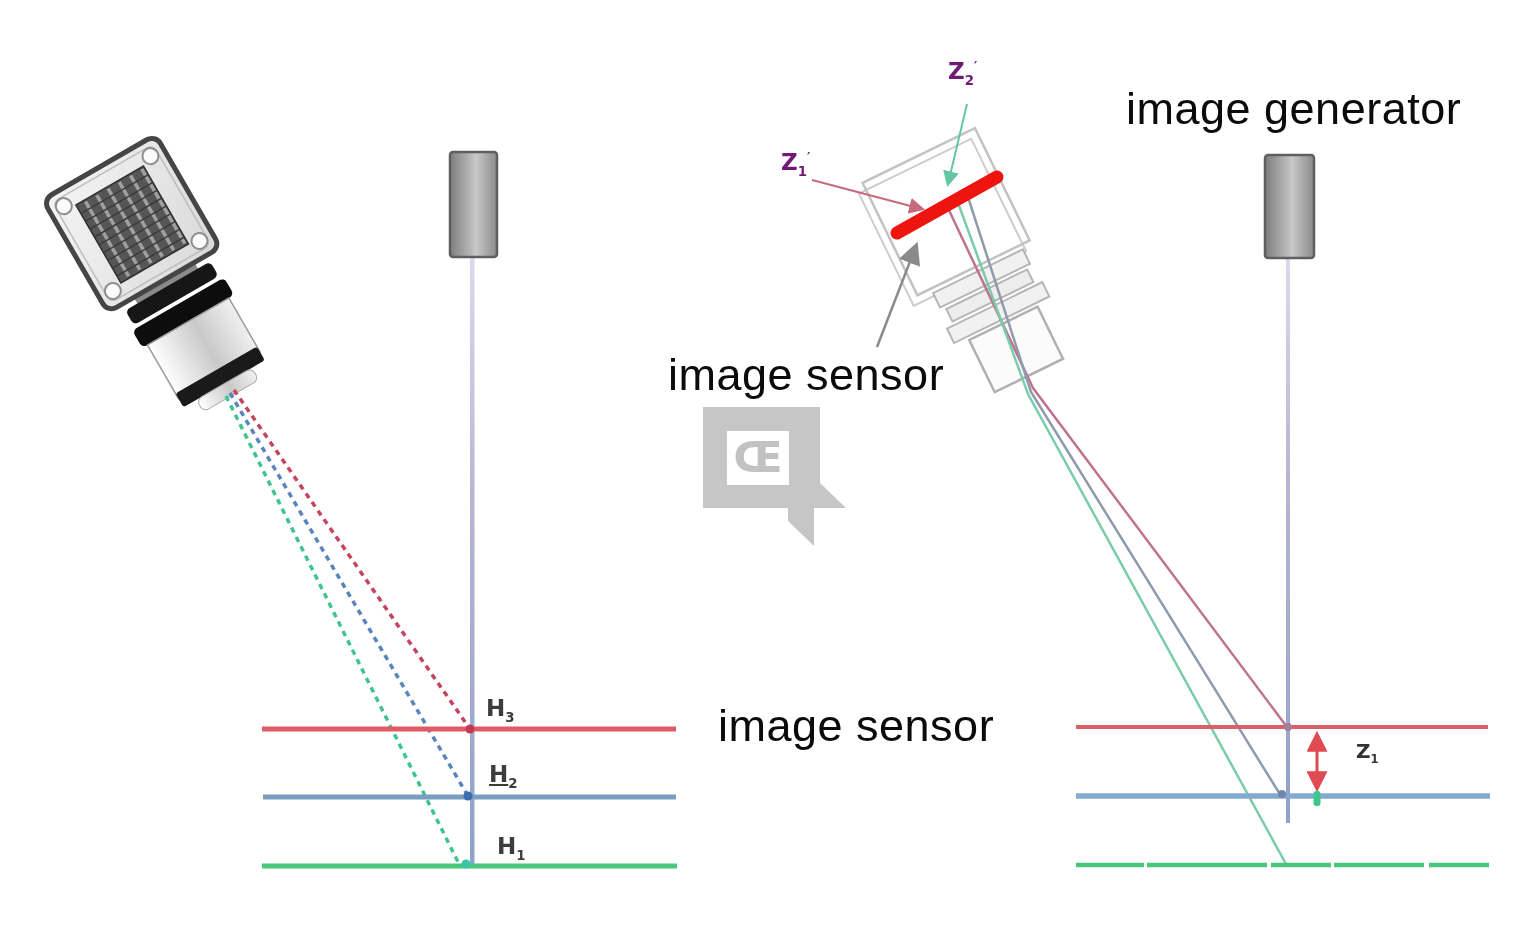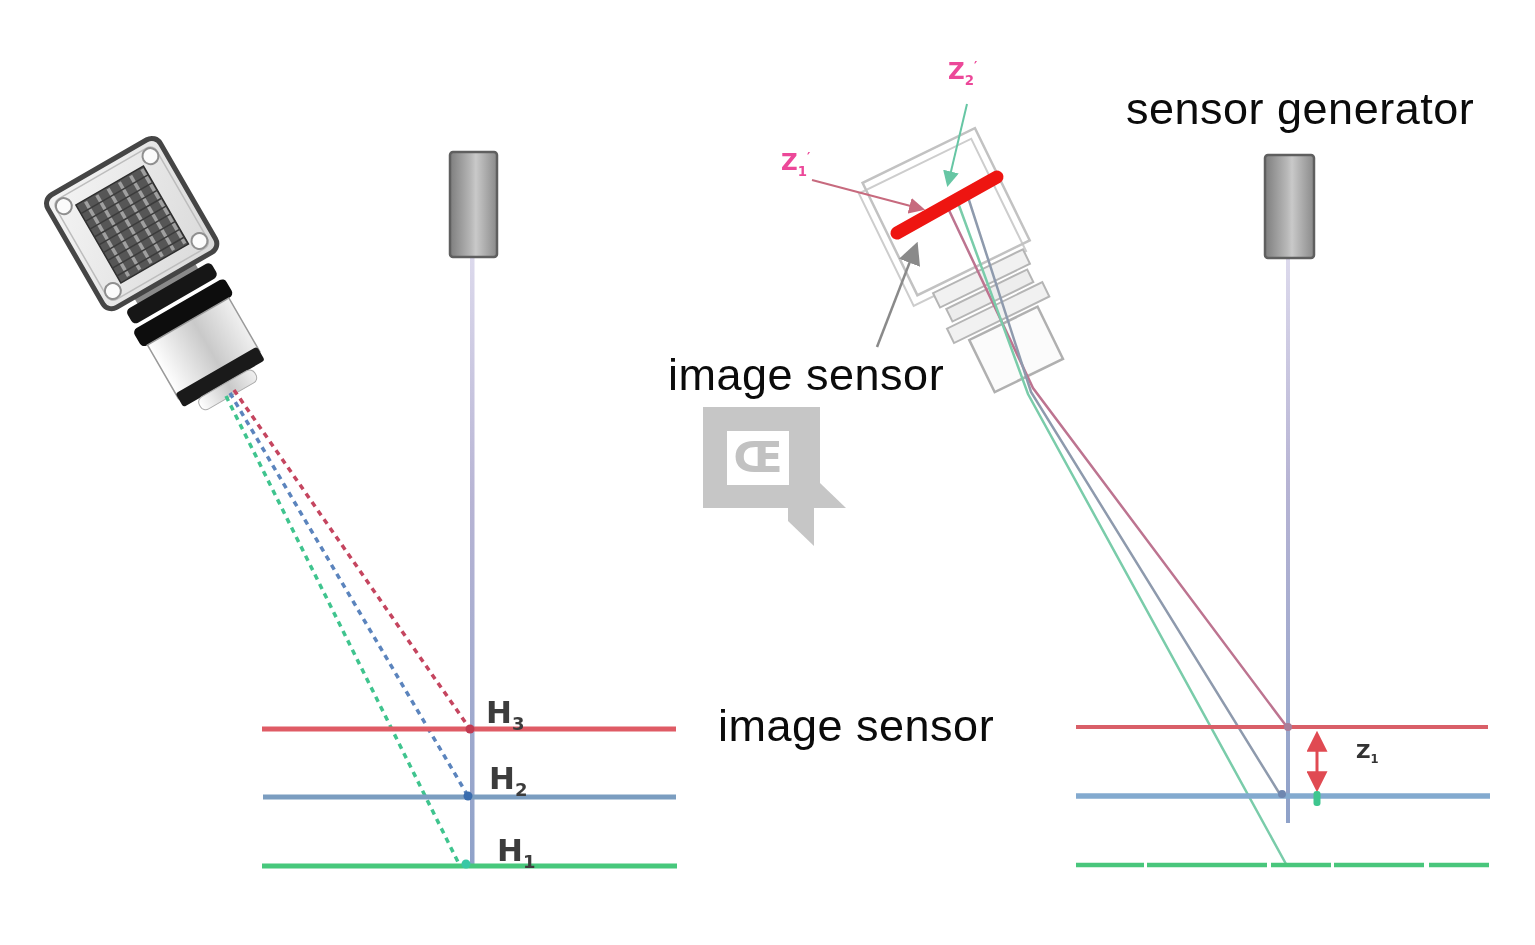--- a/index.html
+++ b/index.html
@@ -4,23 +4,23 @@
 <style>
   html,body{margin:0;padding:0;background:#ffffff;}
   #stage{position:relative;width:1535px;height:945px;background:#ffffff;overflow:hidden;
          font-family:"Liberation Sans",sans-serif;}
   #stage svg{position:absolute;left:0;top:0;}
   .lbl{position:absolute;white-space:nowrap;line-height:1;color:#0c0c0c;}
   .big-lbl{font-size:45px;letter-spacing:0.5px;color:#0b0b0b;}
   .sub-lbl{font-family:"DejaVu Sans","Liberation Sans",sans-serif;font-weight:bold;color:#3c3c3c;}
   .sub-lbl sub{font-size:0.58em;line-height:0;}
   .sub-lbl sup{font-size:0.55em;line-height:0;}
-  .h-lbl{font-size:31px;text-align:center;}
+  .h-lbl{font-size:23px;text-align:center;}
   .z-lbl{font-size:20px;color:#333;}
-  .zp-lbl{font-size:23px;color:#ec4899;}
+  .zp-lbl{font-size:23px;color:#701a75;}
   .wm-text{position:absolute;left:727px;top:431px;width:62px;height:54px;
            text-align:center;line-height:54px;font-size:42px;font-weight:bold;
            color:#c2c2c2;font-family:"DejaVu Sans",sans-serif;}
 </style>
 </head>
 <body>
 
 <div id="stage">
 
 <svg width="1535" height="945" viewBox="0 0 1535 945">
@@ -162,25 +162,25 @@
 
   <g>
     <rect x="703" y="407" width="117" height="101" fill="#c6c6c6"></rect>
     <polygon points="820,483 846,508 820,508" fill="#c6c6c6"></polygon>
     <polygon points="788,508 814,508 814,546 788,521" fill="#c6c6c6"></polygon>
     <rect x="727" y="431" width="62" height="54" fill="#ffffff"></rect>
   </g>
 </svg>
 
 <div class="lbl big-lbl" style="left:668px;top:352px;">image sensor</div>
-<div class="lbl big-lbl" style="left:1126px;top:86px;">sensor generator</div>
+<div class="lbl big-lbl" style="left:1126px;top:86px;">image generator</div>
 <div class="lbl big-lbl" style="left:718px;top:703px;">image sensor</div>
 
 <div class="lbl sub-lbl h-lbl" style="left:486px;top:697px;"><span>H</span><sub>3</sub></div>
-<div class="lbl sub-lbl h-lbl" style="left:489px;top:763px;"><span>H</span><sub>2</sub></div>
+<div class="lbl sub-lbl h-lbl" style="left:489px;top:763px;text-decoration:underline;"><span>H</span><sub>2</sub></div>
 <div class="lbl sub-lbl h-lbl" style="left:497px;top:835px;"><span>H</span><sub>1</sub></div>
 
 <div class="lbl sub-lbl z-lbl" style="left:1356px;top:741px;"><span>Z</span><sub>1</sub></div>
 
 <div class="lbl sub-lbl zp-lbl" style="left:781px;top:151px;"><span>Z</span><sub>1</sub><sup>′</sup></div>
 <div class="lbl sub-lbl zp-lbl" style="left:948px;top:60px;"><span>Z</span><sub>2</sub><sup>′</sup></div>
 
 <div class="wm-text">Œ</div>
 
 </div>

